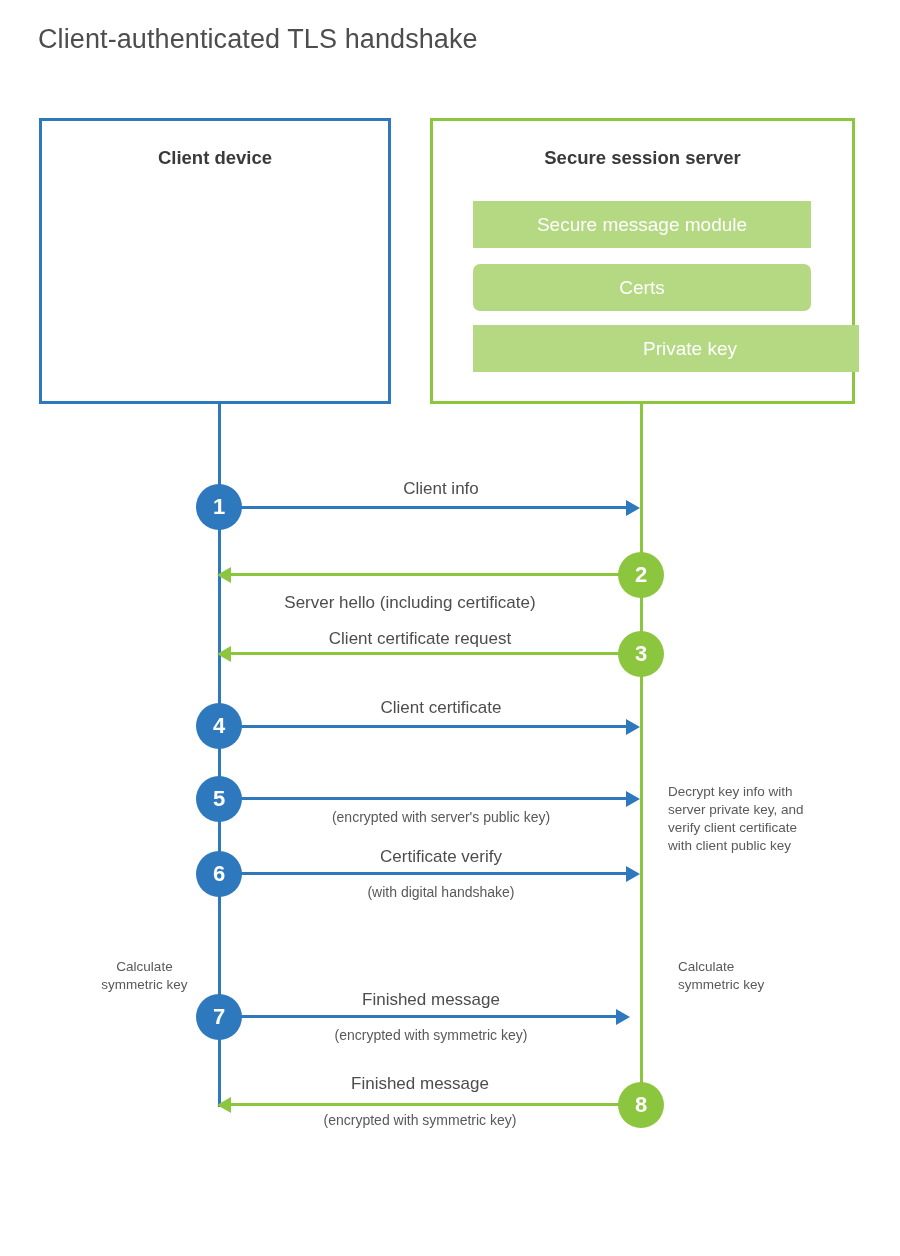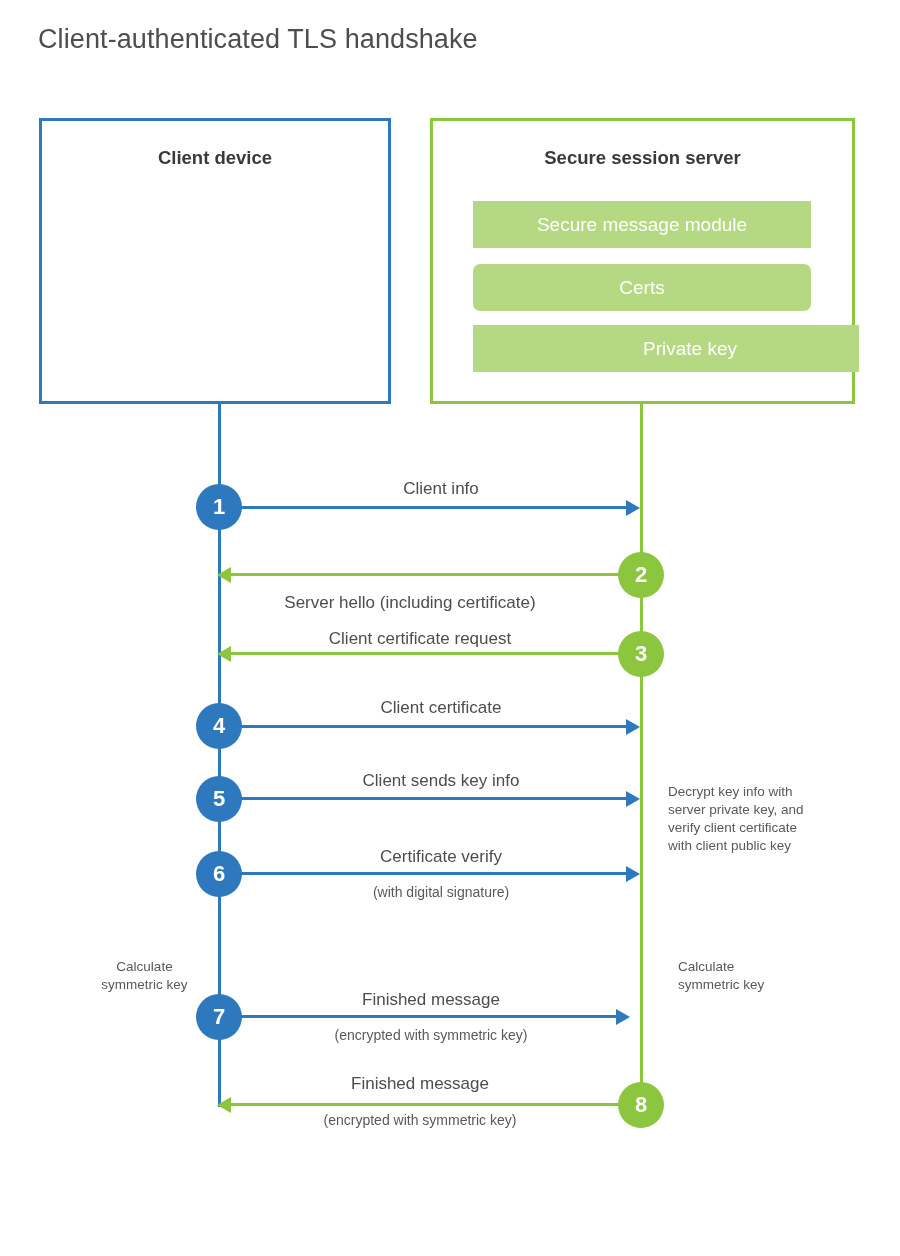--- a/index.html
+++ b/index.html
@@ -216,27 +216,27 @@
   <div class="msg-label" style="left:222px; top:629px; width:396px;">Client certificate request</div>
 
   <div class="msg-line to-server" style="left:219px; top:725px; width:408px;"></div>
   <div class="arrow-head right" style="left:626px; top:719px;"></div>
   <div class="step-circle client-side" style="left:196px; top:703px;">4</div>
   <div class="msg-label" style="left:242px; top:698px; width:398px;">Client certificate</div>
 
   <div class="msg-line to-server" style="left:219px; top:797px; width:408px;"></div>
   <div class="arrow-head right" style="left:626px; top:791px;"></div>
   <div class="step-circle client-side" style="left:196px; top:776px;">5</div>
-  <div class="msg-label" style="left:242px; top:771px; width:398px;">Client sends key info</div>
+  <div class="msg-sublabel" style="left:242px; top:809px; width:398px;">(encrypted with server's public key)</div>
 
   <div class="msg-line to-server" style="left:219px; top:872px; width:408px;"></div>
   <div class="arrow-head right" style="left:626px; top:866px;"></div>
   <div class="step-circle client-side" style="left:196px; top:851px;">6</div>
   <div class="msg-label" style="left:242px; top:847px; width:398px;">Certificate verify</div>
-  <div class="msg-sublabel" style="left:242px; top:884px; width:398px;">(with digital signature)</div>
+  <div class="msg-sublabel" style="left:242px; top:884px; width:398px;">(with digital handshake)</div>
 
   <div class="msg-line to-server" style="left:219px; top:1015px; width:398px;"></div>
   <div class="arrow-head right" style="left:616px; top:1009px;"></div>
   <div class="step-circle client-side" style="left:196px; top:994px;">7</div>
   <div class="msg-label" style="left:232px; top:990px; width:398px;">Finished message</div>
   <div class="msg-sublabel" style="left:232px; top:1027px; width:398px;">(encrypted with symmetric key)</div>
 
   <div class="msg-line to-client" style="left:230px; top:1103px; width:392px;"></div>
   <div class="arrow-head left" style="left:217px; top:1097px;"></div>
   <div class="step-circle server-side" style="left:618px; top:1082px;">8</div>

